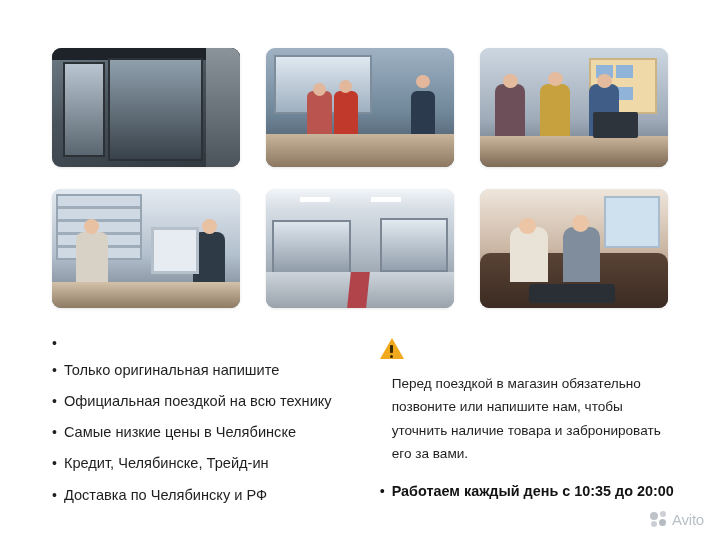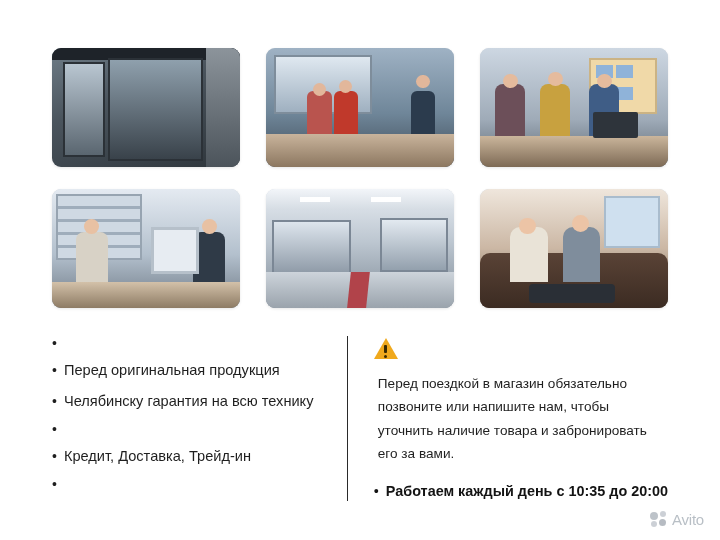--- a/index.html
+++ b/index.html
@@ -252,21 +252,21 @@
   .warn-icon .bangdot {
     position: absolute;
     left: 10.5px;
     top: 16.5px;
     width: 3px;
     height: 3px;
     background: #3a2a00;
     border-radius: 50%;
   }
   .notice p {
-    margin: 4px;
+    margin: 12px;
     font-size: 13.6px;
     line-height: 1.72;
     color: #1f1f1f;
   }
   .notice .hours {
     margin-top: 17px;
     font-size: 14.4px;
     font-weight: bold;
     color: #131313;
     display: flex;
@@ -389,35 +389,37 @@
   </div>
 
   <div class="info">
 
     <div class="bullets">
       <div class="line">
         <span class="dot">•</span>
       </div>
       <div class="line">
         <span class="dot">•</span>
-        <span>Перед оригинальная продукция</span>
-      </div>
-      <div class="line">
-        <span class="dot">•</span>
-        <span>Челябинску гарантия на всю технику</span>
-      </div>
-      <div class="line">
-        <span class="dot">•</span>
-      </div>
-      <div class="line">
-        <span class="dot">•</span>
-        <span>Кредит, Доставка, Трейд-ин</span>
-      </div>
-      <div class="line">
-        <span class="dot">•</span>
+        <span>Только оригинальная напишите</span>
+      </div>
+      <div class="line">
+        <span class="dot">•</span>
+        <span>Официальная поездкой на всю технику</span>
+      </div>
+      <div class="line">
+        <span class="dot">•</span>
+        <span>Самые низкие цены в Челябинске</span>
+      </div>
+      <div class="line">
+        <span class="dot">•</span>
+        <span>Кредит, Челябинске, Трейд-ин</span>
+      </div>
+      <div class="line">
+        <span class="dot">•</span>
+        <span>Доставка по Челябинску и РФ</span>
       </div>
     </div>
 
     <div class="divider"></div>
 
     <div class="notice">
       <div class="warn-icon">
         <span class="tri"></span>
         <span class="bang"></span>
         <span class="bangdot"></span>

